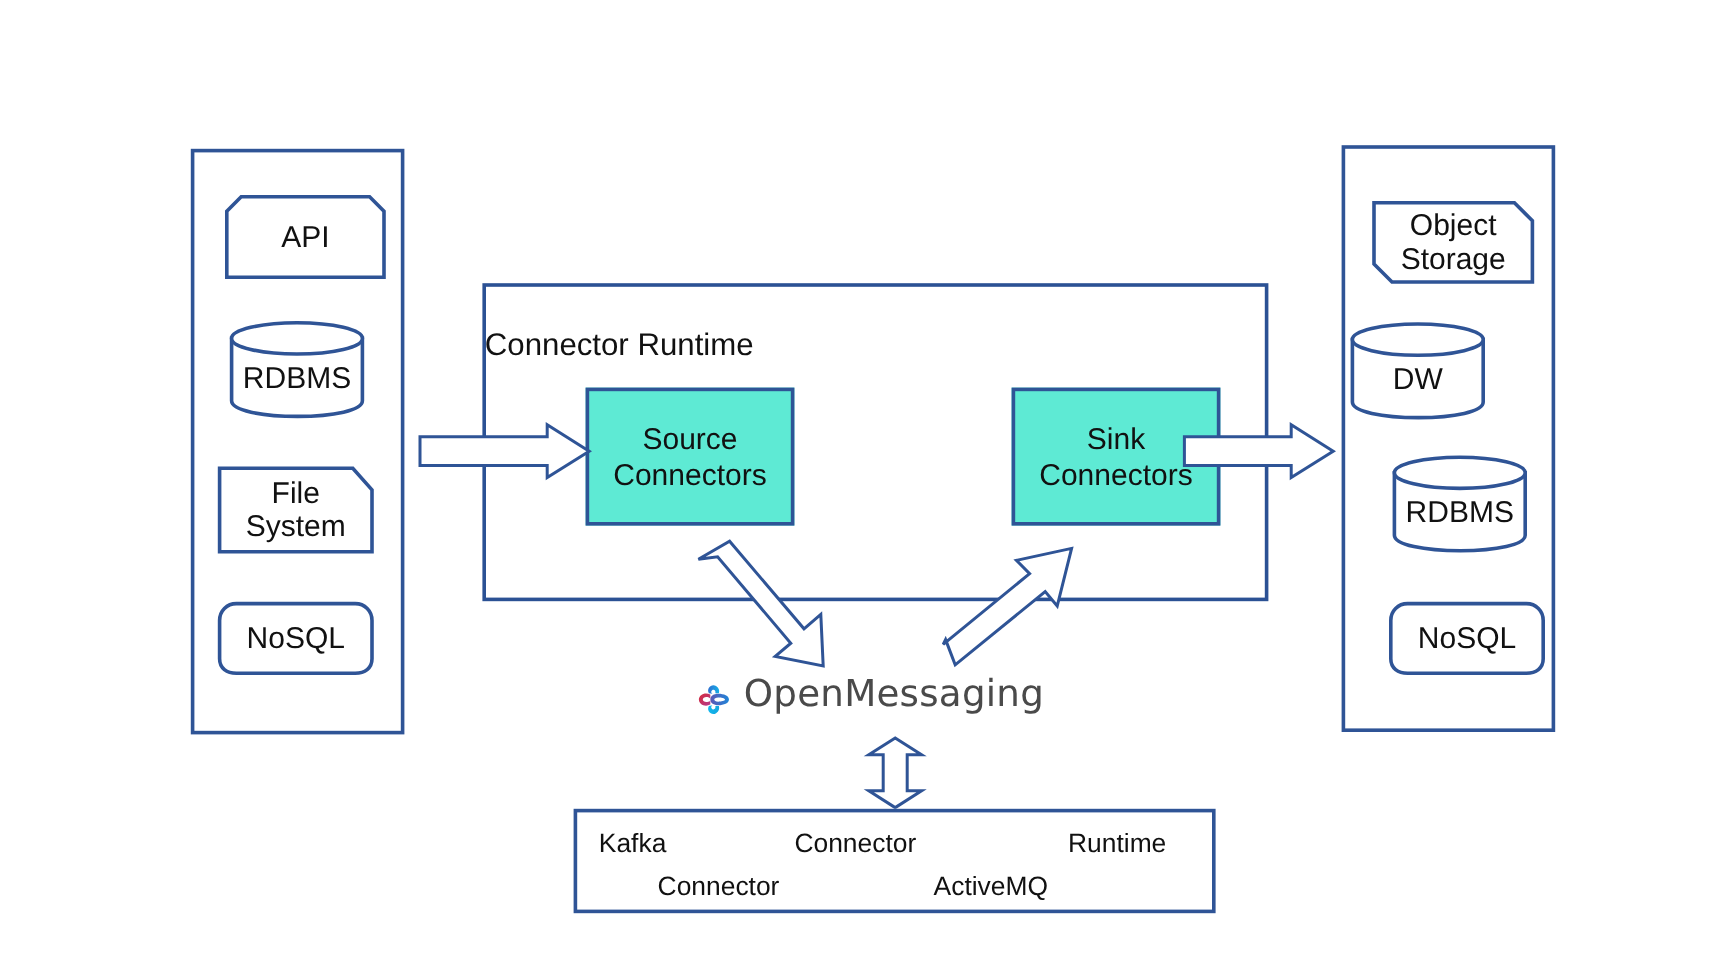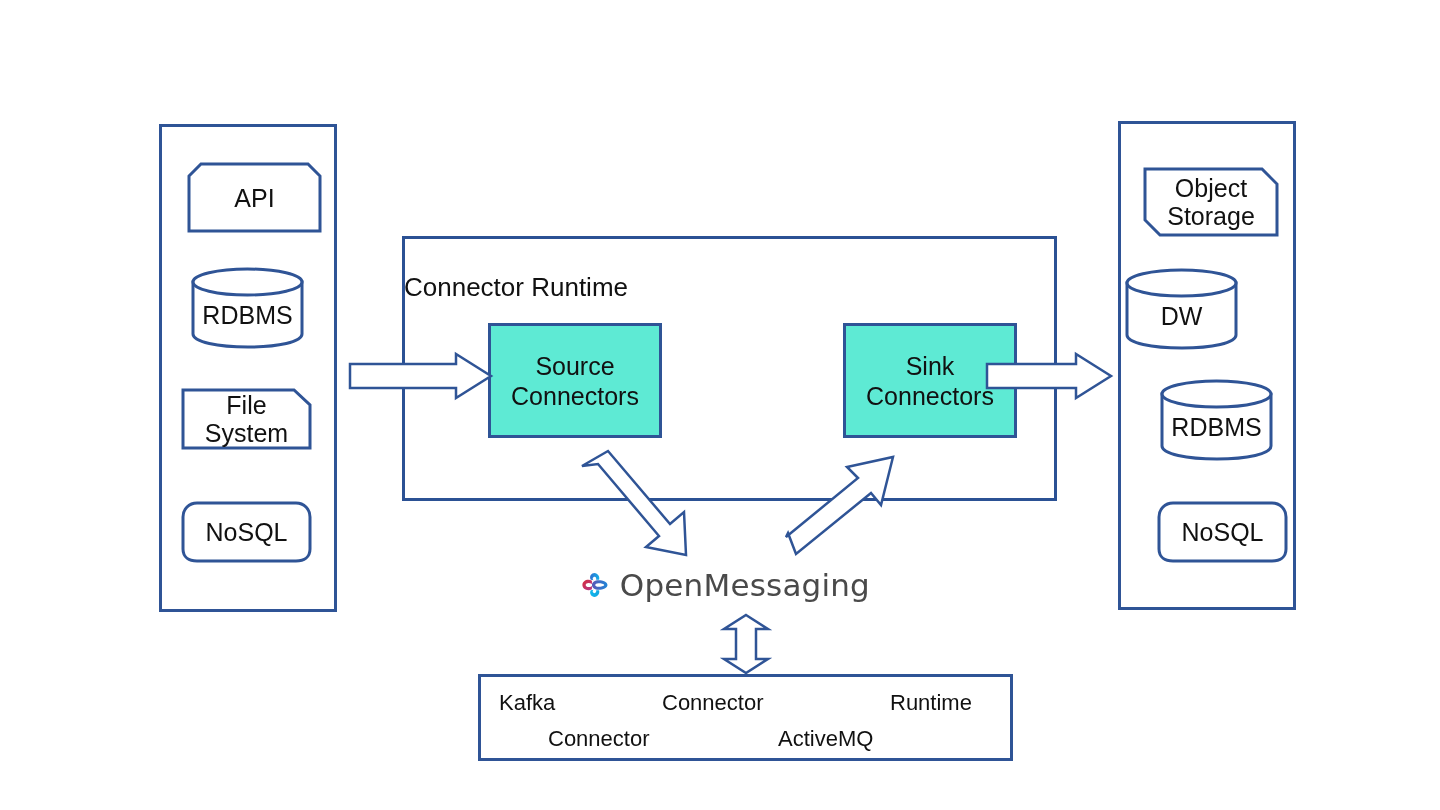--- a/index.html
+++ b/index.html
@@ -110,21 +110,21 @@
     color: #111111;
     white-space: nowrap;
   }
 
   
   #openmessaging {
     position: absolute;
     left: 580px; top: 560px;
     width: 290px; height: 50px;
     display: flex;
-    align-items: center;
+    align-items: flex-start;
     gap: 10px;
   }
   #om-wordmark {
     font-size: 31px;
     color: #4a4a4a;
     letter-spacing: 0.2px;
     font-family: "DejaVu Sans", sans-serif;
   }
 
   .arrow-svg { position: absolute; overflow: visible; }
@@ -150,21 +150,21 @@
   </div>
 
   <div class="node" id="src-rdbms" style="left:191px; top:267px; width:113px; height:82px;">
     <svg class="shape-svg" viewBox="0 0 113 82" preserveAspectRatio="none">
       <path d="M2,15 L2,67 C2,75 27,80 57,80 C87,80 111,75 111,67 L111,15 Z" vector-effect="non-scaling-stroke"></path>
       <ellipse cx="56.5" cy="15" rx="54.5" ry="13" vector-effect="non-scaling-stroke"></ellipse>
     </svg>
     <span class="txt" style="padding-top:14px;">RDBMS</span>
   </div>
 
-  <div class="node" id="src-filesystem" style="left:181px; top:388px; width:131px; height:62px;">
+  <div class="node" id="src-filesystem" style="left:181px; top:388px; width:131px; height:74px;">
     <svg class="shape-svg" viewBox="0 0 131 66" preserveAspectRatio="none">
       <path d="M2,2 L113,2 L129,18 L129,64 L2,64 Z" vector-effect="non-scaling-stroke"></path>
     </svg>
     <span class="txt">File
 System</span>
   </div>
 
   <div class="node" id="src-nosql" style="left:181px; top:501px; width:131px; height:62px;">
     <svg class="shape-svg" viewBox="0 0 131 62" preserveAspectRatio="none">
       <path d="M2,16 C2,8 8,2 16,2 L115,2 C123,2 129,8 129,16 L129,48 C129,56 123,60 115,60 L16,60 C8,60 2,56 2,48 Z" vector-effect="non-scaling-stroke"></path>

